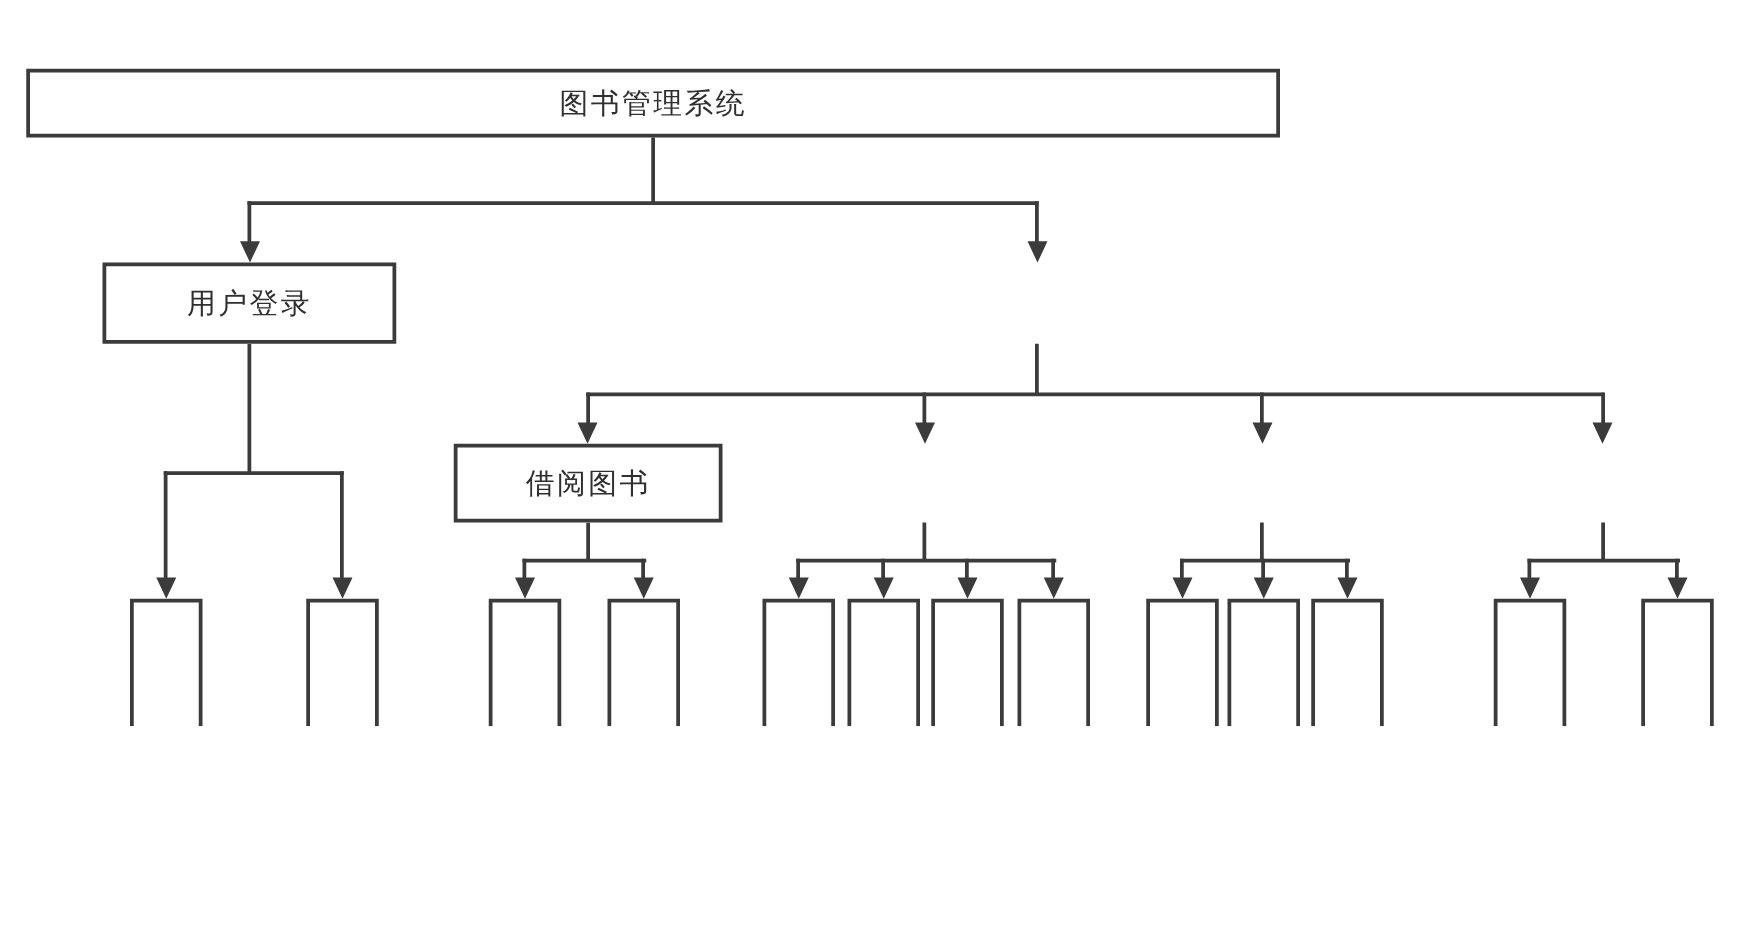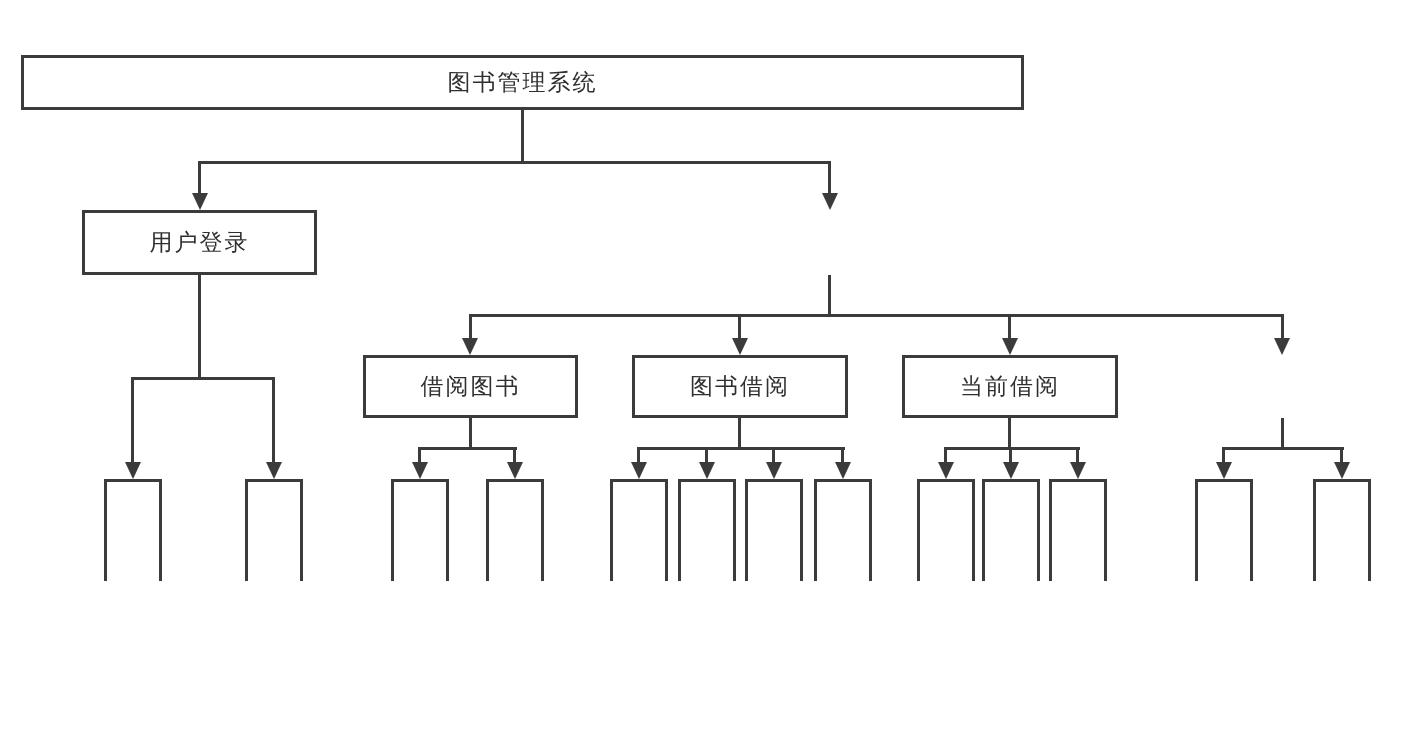--- a/index.html
+++ b/index.html
@@ -60,26 +60,20 @@
   <div class="vl" style="left:738px;top:272px;height:26px"></div>
   <div class="vl" style="left:1008px;top:272px;height:26px"></div>
   <div class="vl" style="left:1281px;top:272px;height:26px"></div>
   <div class="ar" style="left:462px;top:296px"></div>
   <div class="ar" style="left:732px;top:296px"></div>
   <div class="ar" style="left:1002px;top:296px"></div>
   <div class="ar" style="left:1274px;top:296px"></div>
 
   <div class="box h" style="left:363px;top:313px;width:215px;height:63px">
     <span>借阅图书</span>
-  </div>
-  <div class="box h" style="left:632px;top:313px;width:216px;height:63px">
-    <span>图书借阅</span>
-  </div>
-  <div class="box h" style="left:902px;top:313px;width:216px;height:63px">
-    <span>当前借阅</span>
   </div>
 
   <div class="vl" style="left:469px;top:376px;height:31px"></div>
   <div class="hl" style="left:418px;top:405px;width:99px"></div>
   <div class="vl" style="left:418px;top:405px;height:17px"></div>
   <div class="vl" style="left:513px;top:405px;height:17px"></div>
   <div class="ar" style="left:412px;top:420px"></div>
   <div class="ar" style="left:507px;top:420px"></div>
 
   <div class="vl" style="left:738px;top:376px;height:31px"></div>

